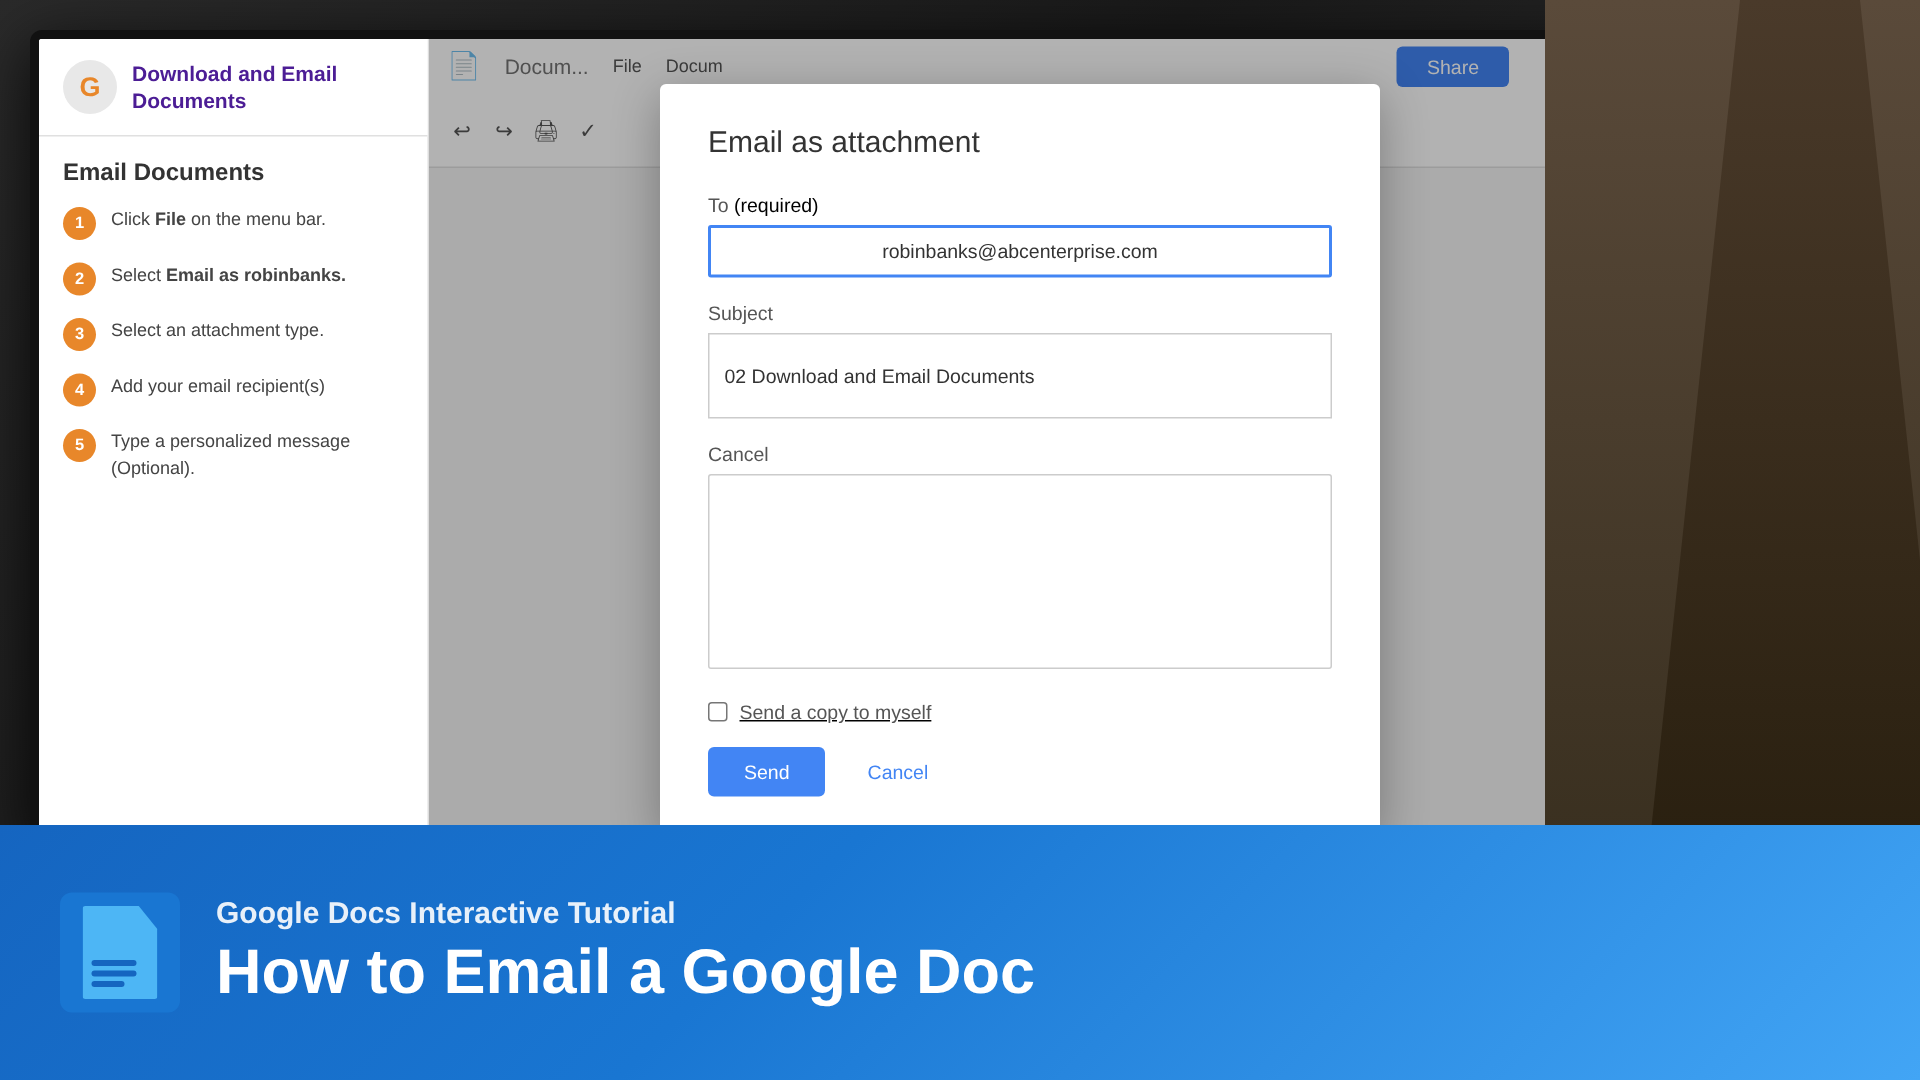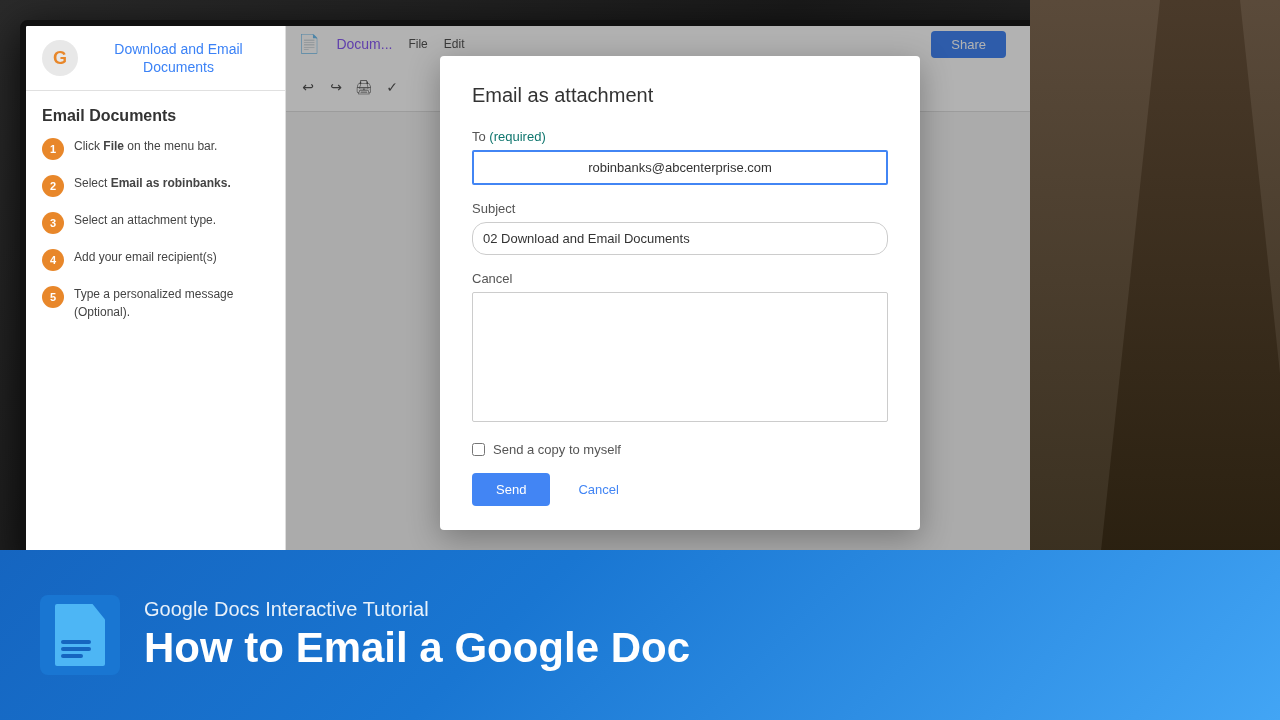--- a/index.html
+++ b/index.html
@@ -68,24 +68,23 @@
       align-items: center;
       justify-content: center;
       font-size: 18px;
       color: #e8872a;
       font-weight: bold;
       flex-shrink: 0;
     }
 
     .sidebar-title {
       font-size: 14px;
-      font-weight: normal;
-      color: #3b82f6;
+      font-weight: bold;
+      color: #4c1d95;
       line-height: 1.3;
-      text-align: center;
     }
 
     .sidebar-body {
       padding: 16px;
     }
 
     .sidebar-section-title {
       font-weight: bold;
       font-size: 16px;
       color: #333;
@@ -157,21 +156,21 @@
       color: #555;
     }
 
     .docs-doc-icon {
       color: #4285f4;
       font-size: 18px;
     }
 
     .docs-filename {
       font-size: 14px;
-      color: #8b5cf6;
+      color: #737373;
       font-weight: 500;
     }
 
     .docs-menu-item {
       font-size: 12px;
       color: #555;
       cursor: pointer;
     }
 
     
@@ -206,21 +205,21 @@
     }
 
     .form-label {
       font-size: 13px;
       color: #555;
       margin-bottom: 6px;
       display: block;
     }
 
     .form-label .required {
-      color: #0f766e;
+      color: #000000;
     }
 
     .attach-dropdown {
       display: flex;
       align-items: center;
       gap: 0;
     }
 
     .dropdown-btn {
       background: #fff;
@@ -250,23 +249,23 @@
       border: 2px solid #4285f4;
       border-radius: 2px;
       font-size: 13px;
       color: #333;
       outline: none;
       text-align: center;
     }
 
     .form-input-normal {
       width: 100%;
-      padding: 8px 10px;
+      padding: 20px 10px;
       border: 1px solid #ccc;
-      border-radius: 14px;
+      border-radius: 0;
       font-size: 13px;
       color: #333;
       outline: none;
     }
 
     .form-textarea {
       width: 100%;
       padding: 8px 10px;
       border: 1px solid #ccc;
       border-radius: 2px;
@@ -276,20 +275,21 @@
       resize: none;
       height: 130px;
     }
 
     .checkbox-row {
       display: flex;
       align-items: center;
       gap: 8px;
       margin-top: 12px;
       margin-bottom: 16px;
+      text-decoration: underline;
     }
 
     .checkbox-label {
       font-size: 13px;
       color: #555;
     }
 
     .modal-actions {
       display: flex;
       gap: 12px;
@@ -373,21 +373,21 @@
       position: relative;
       clip-path: polygon(0 0, 75% 0, 100% 25%, 100% 100%, 0 100%);
     }
 
     .banner-text {
       color: #fff;
     }
 
     .banner-subtitle {
       font-size: 20px;
-      font-weight: 400;
+      font-weight: 700;
       opacity: 0.9;
       margin-bottom: 4px;
     }
 
     .banner-title {
       font-size: 42px;
       font-weight: bold;
       line-height: 1.1;
     }
 
@@ -468,21 +468,21 @@
         </ul>
       </div>
     </div>
 
     <div class="main-area">
 
       <div class="docs-title-bar">
         <span class="docs-doc-icon">📄</span>
         <span class="docs-filename">Docum...</span>
         <span class="docs-menu-item">File</span>
-        <span class="docs-menu-item">Edit</span>
+        <span class="docs-menu-item">Docum</span>
         <button class="share-btn">Share</button>
         <div class="avatar-circle">👤</div>
       </div>
 
       <div class="docs-toolbar">
         <div class="toolbar-icon">↩</div>
         <div class="toolbar-icon">↪</div>
         <div class="toolbar-icon">🖨</div>
         <div class="toolbar-icon">✓</div>
       </div>

